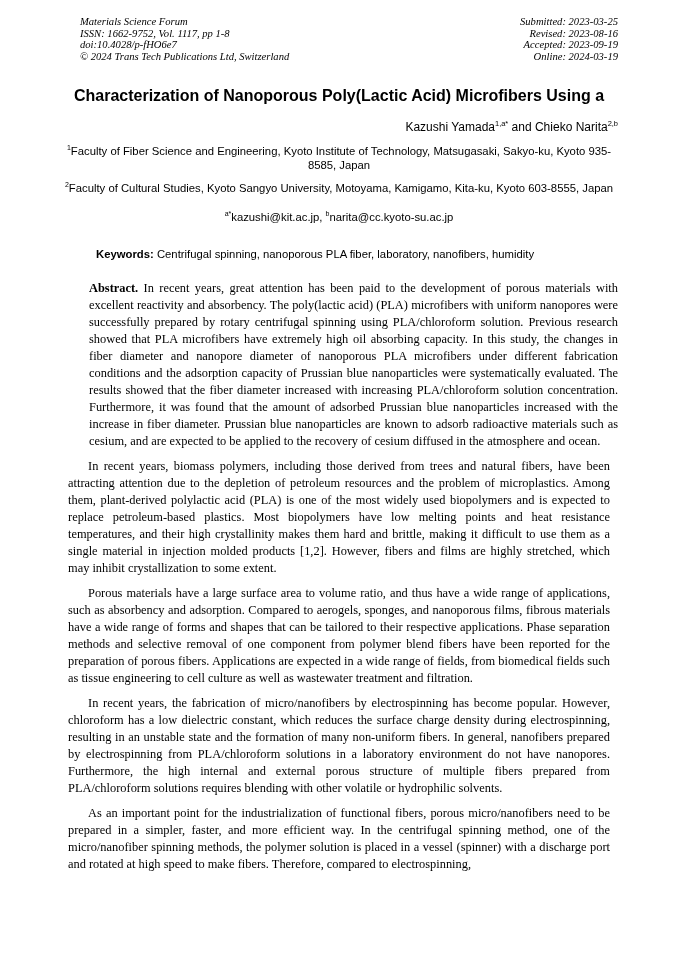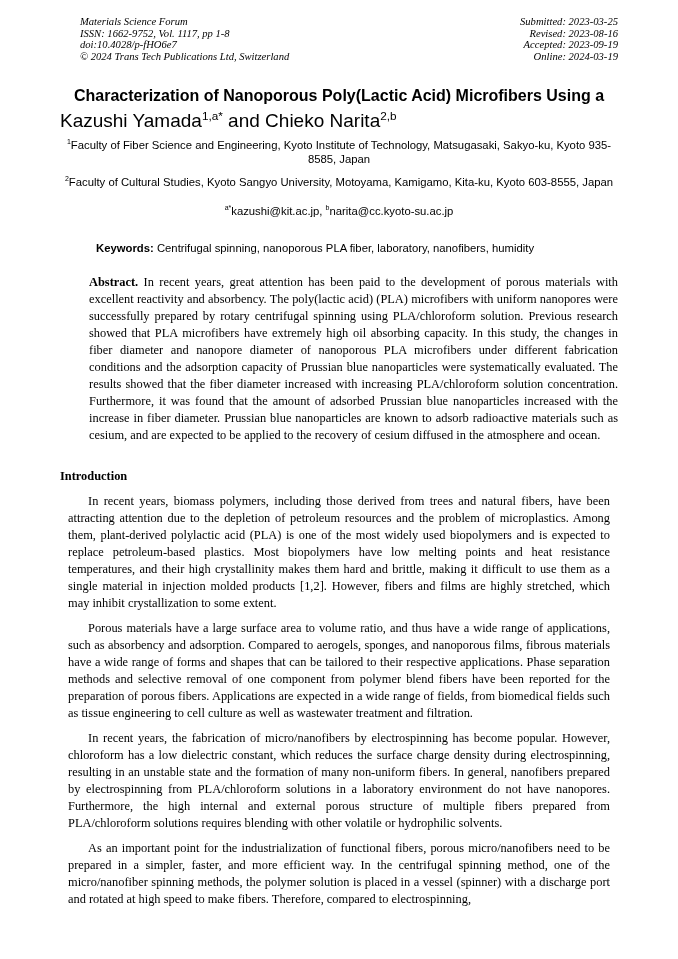--- a/index.html
+++ b/index.html
@@ -35,24 +35,24 @@
   
   .title {
     margin-top: 25px;
     text-align: center;
     font-family: "Liberation Sans", sans-serif;
     font-weight: bold;
     font-size: 16px;
     line-height: 17px;
   }
   .authors {
-    margin-top: 9px;
-    text-align: left;
+    margin-top: 15px;
+    text-align: right;
     font-family: "Liberation Sans", sans-serif;
-    font-size: 19px;
+    font-size: 12px;
     line-height: 16px;
   }
   sup {
     font-size: 62%;
     vertical-align: super;
     line-height: 0;
   }
   .affil {
     margin-top: 9px;
     text-align: center;
@@ -145,21 +145,20 @@
   </div>
 
   <div class="keywords">
     <span class="kw-label">Keywords:</span><span> Centrifugal spinning, nanoporous PLA fiber, laboratory, nanofibers, humidity</span>
   </div>
 
   <div class="body-text abstract">
     <span class="ab-label">Abstract.</span><span> In recent years, great attention has been paid to the development of porous materials with excellent reactivity and absorbency. The poly(lactic acid) (PLA) microfibers with uniform nanopores were successfully prepared by rotary centrifugal spinning using PLA/chloroform solution. Previous research showed that PLA microfibers have extremely high oil absorbing capacity. In this study, the changes in fiber diameter and nanopore diameter of nanoporous PLA microfibers under different fabrication conditions and the adsorption capacity of Prussian blue nanoparticles were systematically evaluated. The results showed that the fiber diameter increased with increasing PLA/chloroform solution concentration. Furthermore, it was found that the amount of adsorbed Prussian blue nanoparticles increased with the increase in fiber diameter. Prussian blue nanoparticles are known to adsorb radioactive materials such as cesium, and are expected to be applied to the recovery of cesium diffused in the atmosphere and ocean.</span>
   </div>
 
-  <div class="section-heading">Introduction</div>
   <div class="body-text intro">
     <p>In recent years, biomass polymers, including those derived from trees and natural fibers, have been attracting attention due to the depletion of petroleum resources and the problem of microplastics. Among them, plant-derived polylactic acid (PLA) is one of the most widely used biopolymers and is expected to replace petroleum-based plastics. Most biopolymers have low melting points and heat resistance temperatures, and their high crystallinity makes them hard and brittle, making it difficult to use them as a single material in injection molded products [1,2]. However, fibers and films are highly stretched, which may inhibit crystallization to some extent.</p>
     <p>Porous materials have a large surface area to volume ratio, and thus have a wide range of applications, such as absorbency and adsorption. Compared to aerogels, sponges, and nanoporous films, fibrous materials have a wide range of forms and shapes that can be tailored to their respective applications. Phase separation methods and selective removal of one component from polymer blend fibers have been reported for the preparation of porous fibers. Applications are expected in a wide range of fields, from biomedical fields such as tissue engineering to cell culture as well as wastewater treatment and filtration.</p>
     <p>In recent years, the fabrication of micro/nanofibers by electrospinning has become popular. However, chloroform has a low dielectric constant, which reduces the surface charge density during electrospinning, resulting in an unstable state and the formation of many non-uniform fibers. In general, nanofibers prepared by electrospinning from PLA/chloroform solutions in a laboratory environment do not have nanopores. Furthermore, the high internal and external porous structure of multiple fibers prepared from PLA/chloroform solutions requires blending with other volatile or hydrophilic solvents.</p>
     <p>As an important point for the industrialization of functional fibers, porous micro/nanofibers need to be prepared in a simpler, faster, and more efficient way. In the centrifugal spinning method, one of the micro/nanofiber spinning methods, the polymer solution is placed in a vessel (spinner) with a discharge port and rotated at high speed to make fibers. Therefore, compared to electrospinning,</p>
   </div>
 
 </div>
 
 </body></html>

